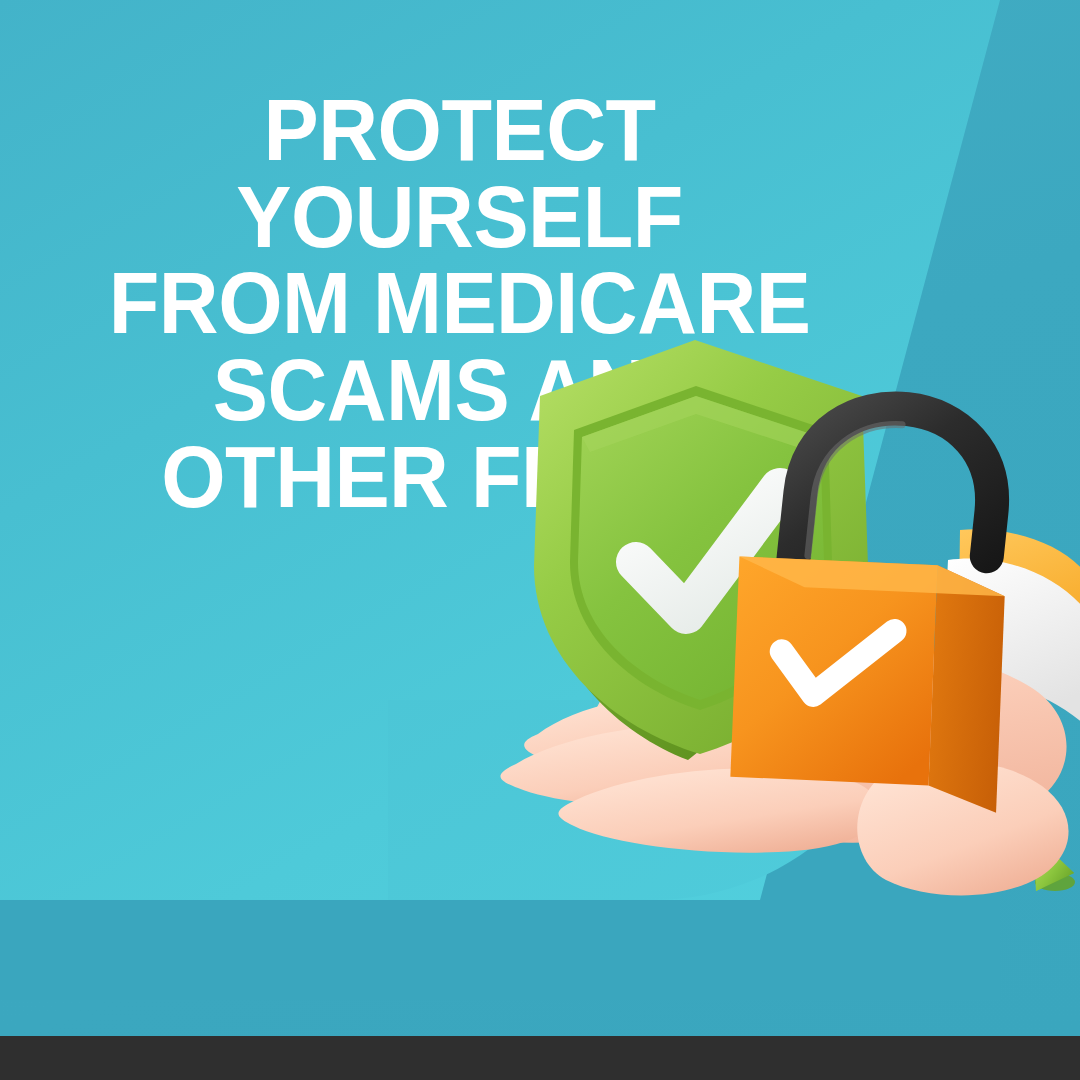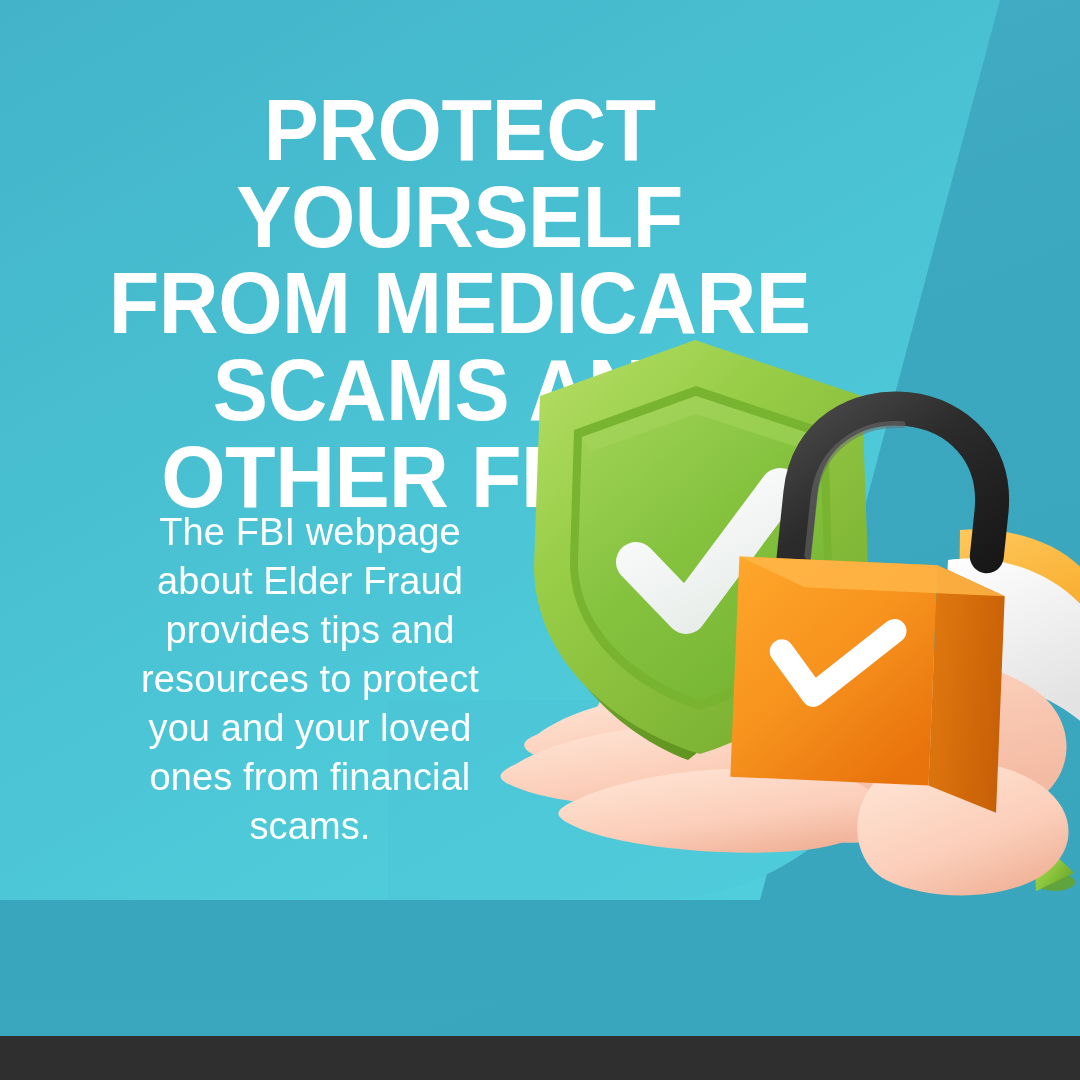--- a/index.html
+++ b/index.html
@@ -102,27 +102,20 @@
   <div class="bg-base"></div>
   <div class="panel-diag"></div>
   <div class="panel-shape"></div>
   <div class="panel-corner"></div>
 
   <h1 class="headline">PROTECT YOURSELF
 FROM MEDICARE
 SCAMS AND
 OTHER FRAUD</h1>
 
-  <p class="body-copy">The FBI webpage
-about Elder Fraud
-provides tips and
-resources to protect
-you and your loved
-ones from financial
-scams.</p>
 
   <div class="deco" style="left:556px;top:463px;">
     <svg width="46" height="46" viewBox="0 0 46 46">
       <defs>
         <linearGradient id="gx" x1="0" y1="0" x2="1" y2="1">
           <stop offset="0" stop-color="#A7DB5C"></stop>
             <stop offset="1" stop-color="#6FB22F"></stop>
         </linearGradient>
       </defs>
       <g transform="rotate(45 23 23)">

